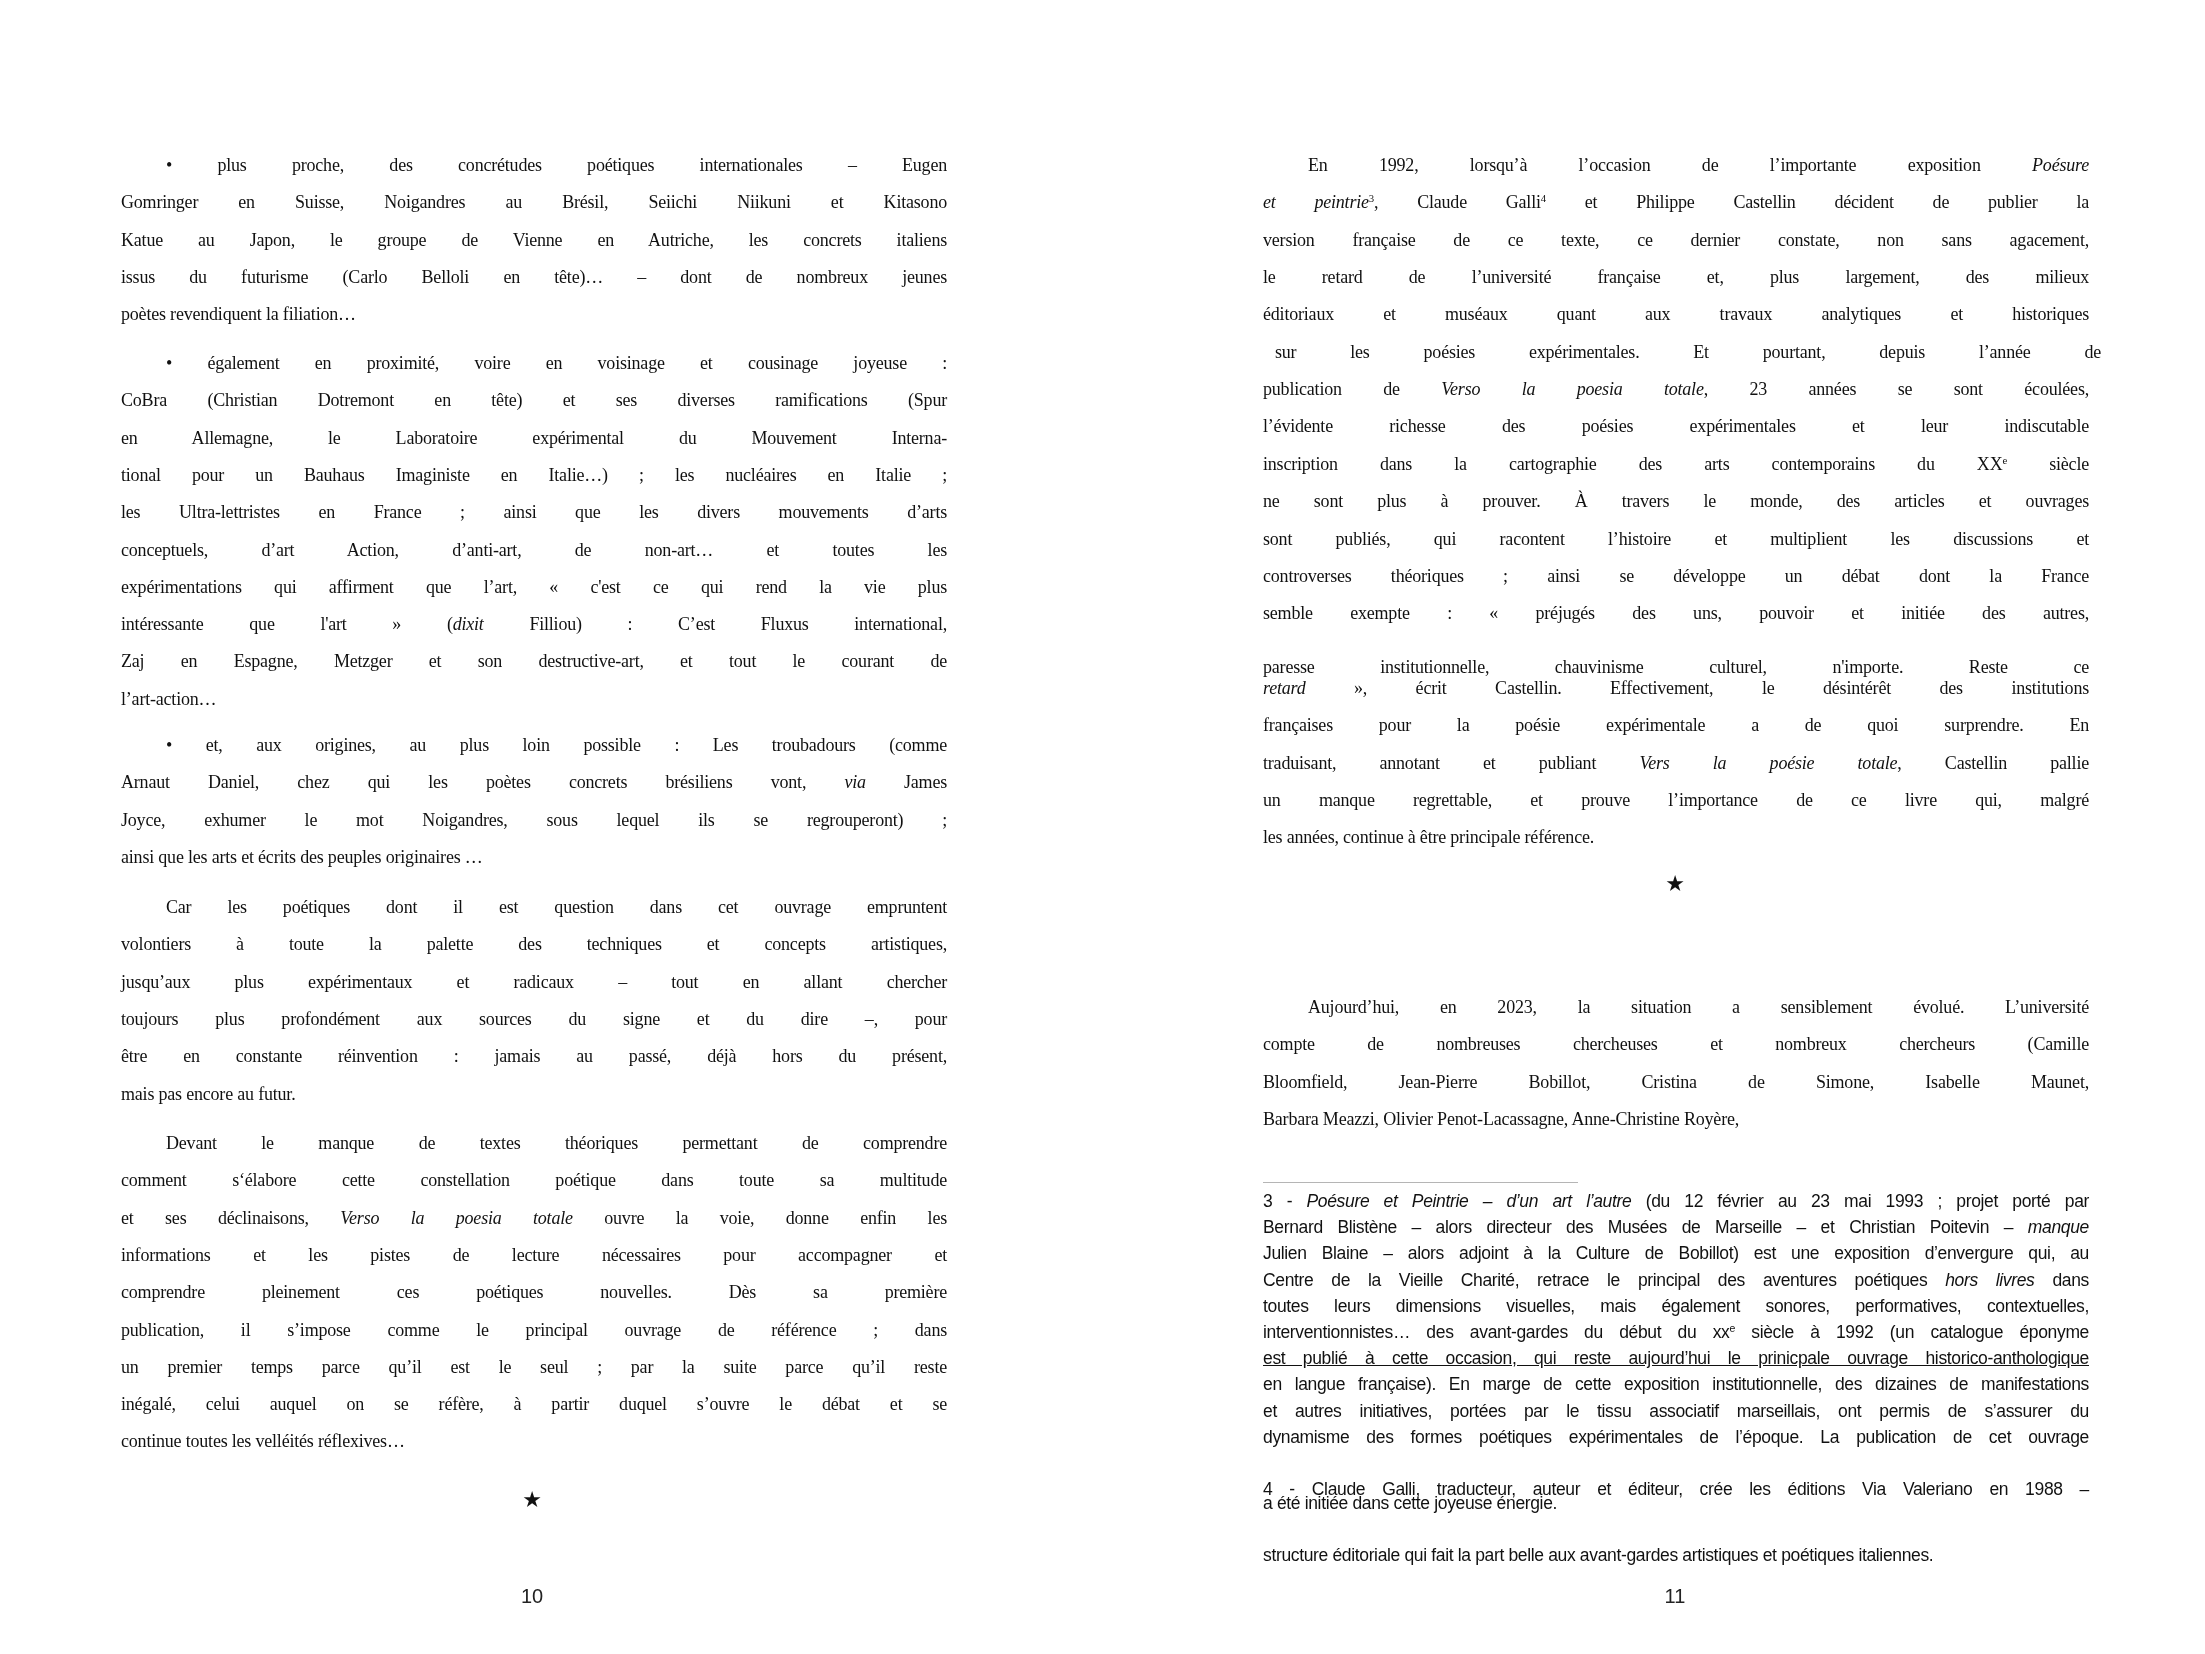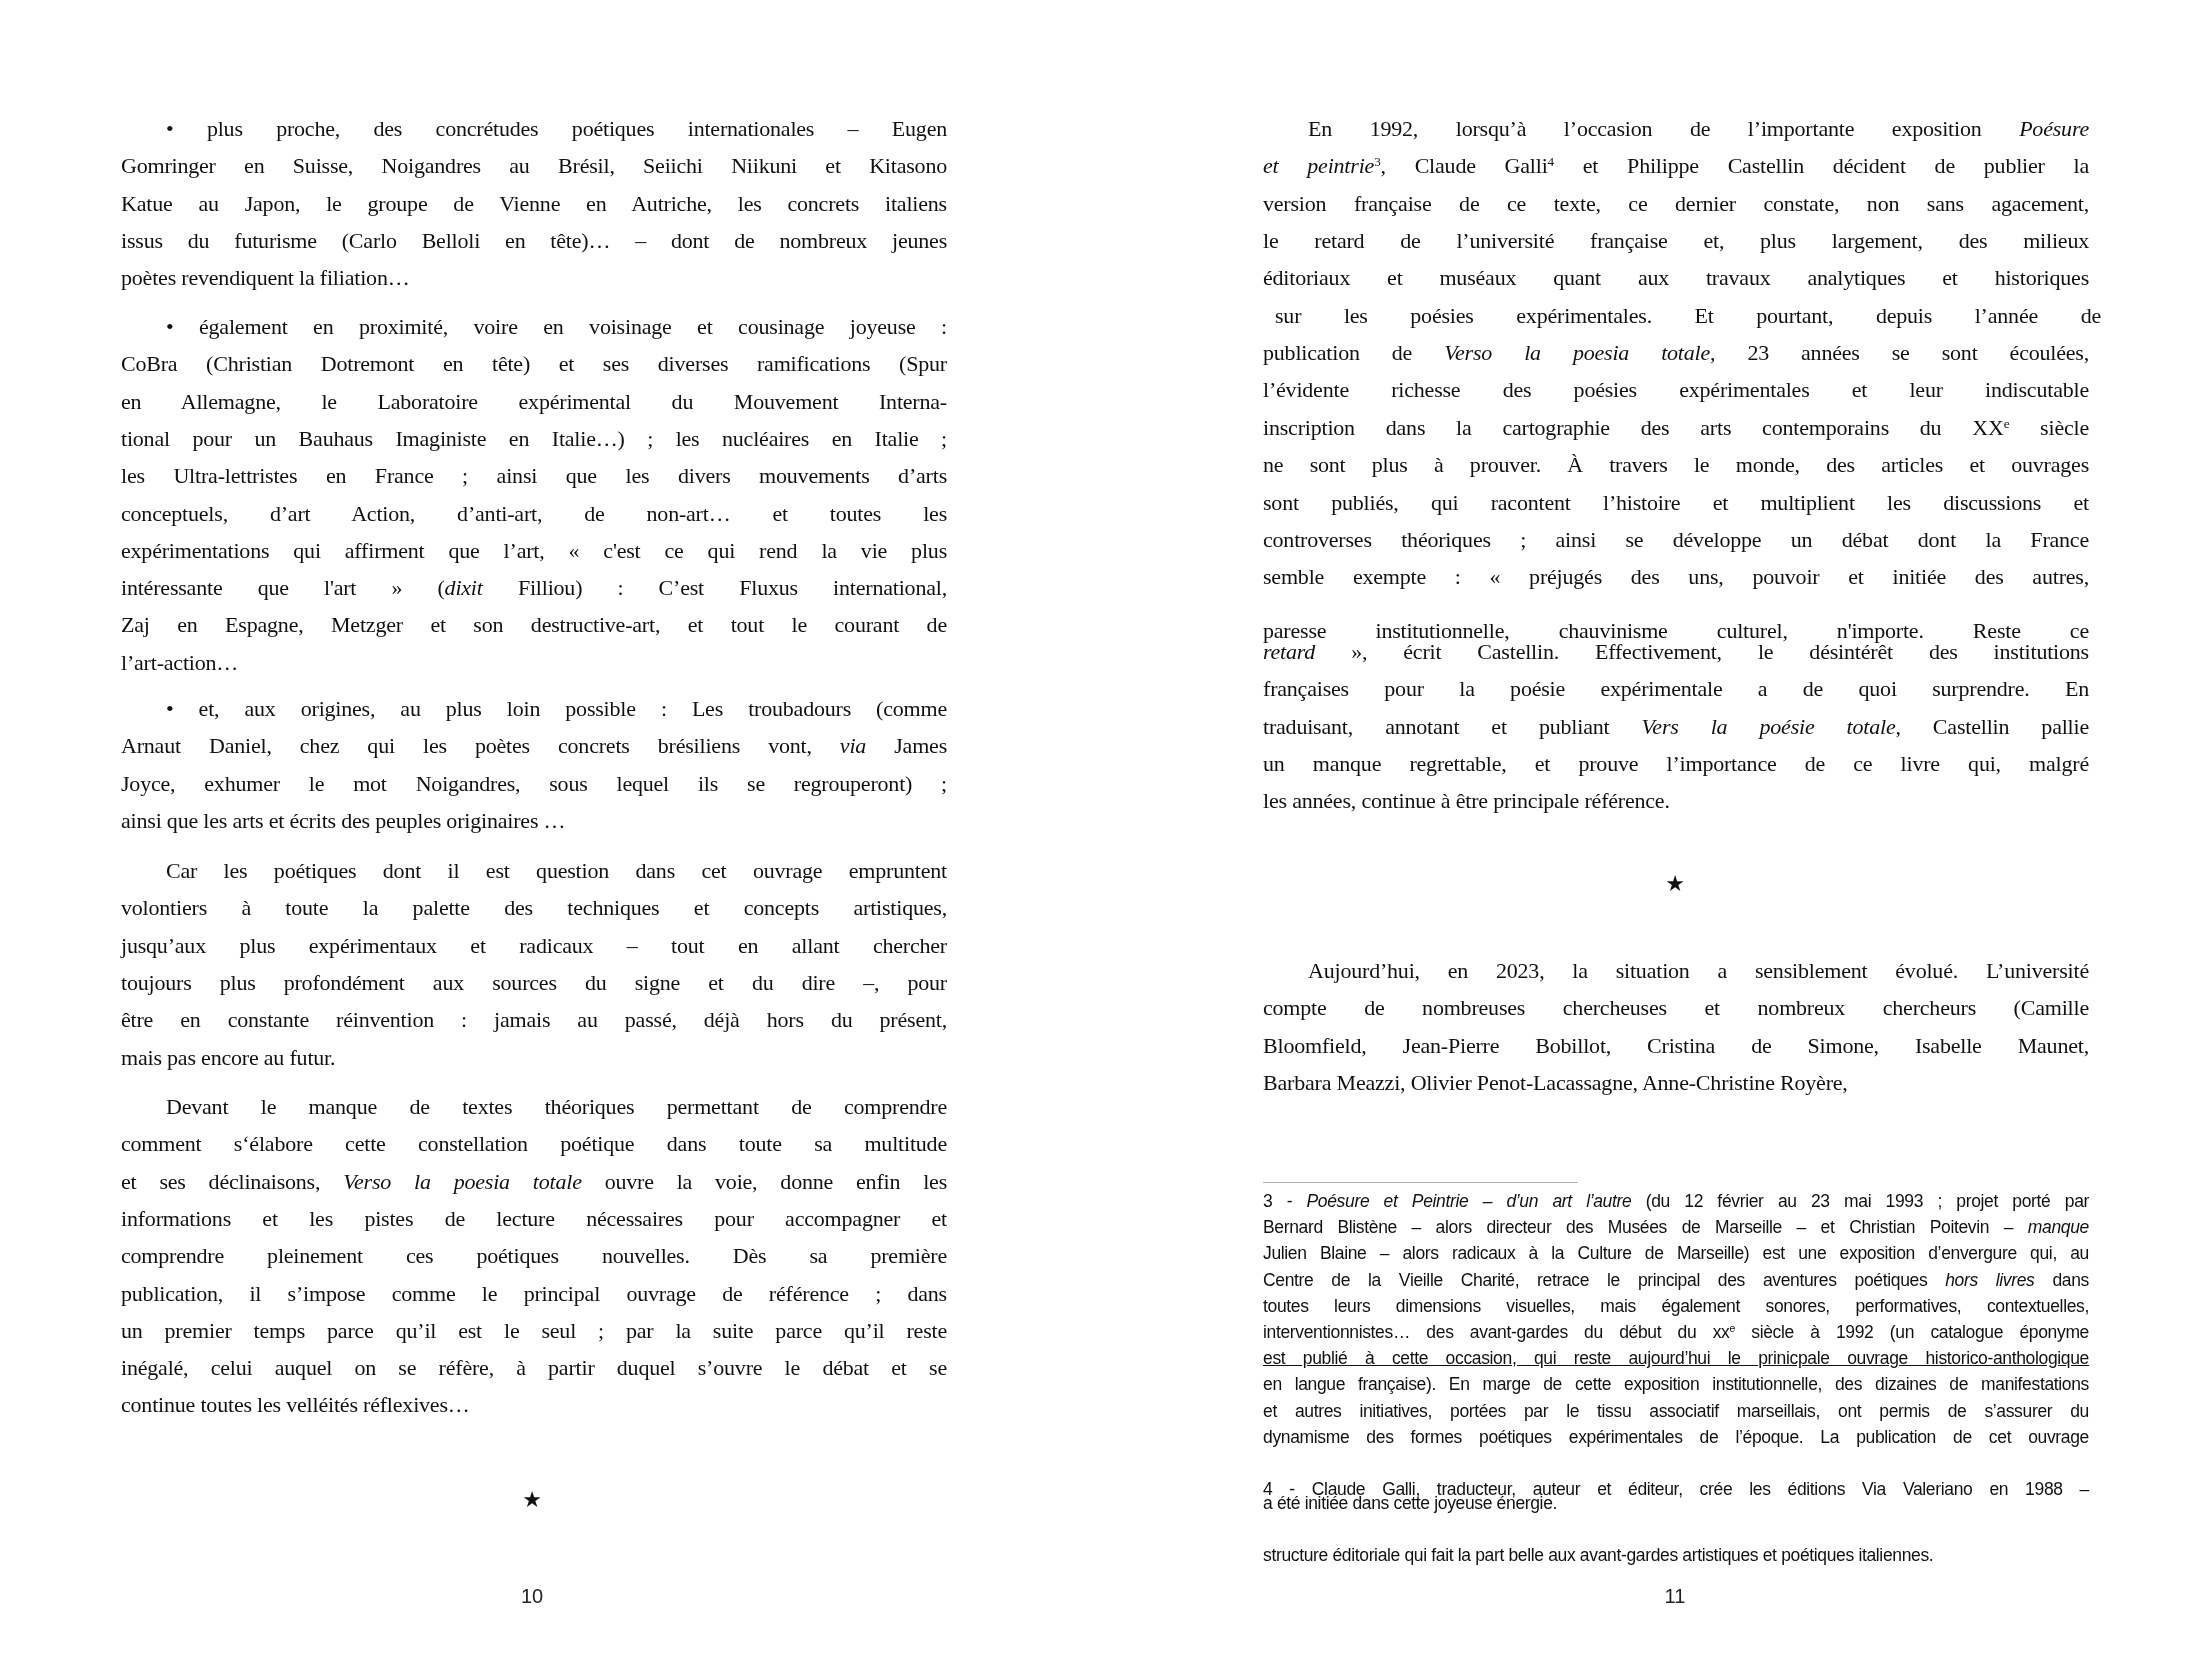--- a/index.html
+++ b/index.html
@@ -3,23 +3,24 @@
 <meta charset="utf-8">
 <style>
   html, body { margin: 0; padding: 0; background: #ffffff; }
   body { width: 2205px; height: 1654px; position: relative; overflow: hidden; color: #111; }
   .page { position: absolute; top: 0; height: 1654px; }
   #page-left { left: 0; width: 1102px; }
   #page-right { left: 1102px; width: 1103px; }
   .line {
     position: absolute; white-space: nowrap;
     font-family: "Liberation Serif", "DejaVu Serif", serif;
-    font-size: 22px; line-height: 30px; height: 30px;
+    font-size: 18px; line-height: 30px; height: 30px;
     text-align: justify; text-align-last: justify;
     letter-spacing: -0.2px;
+    margin-top: 36px;
   }
   .line.last { text-align-last: left; }
   .fn {
     position: absolute; white-space: nowrap;
     font-family: "Liberation Sans", "DejaVu Sans", sans-serif;
     font-size: 17.5px; line-height: 22px; height: 22px;
     text-align: justify; text-align-last: justify;
     letter-spacing: -0.35px;
   }
   .fn.last { text-align-last: left; margin-top: 40px; }
@@ -97,21 +98,21 @@
       <div class="line" style="left: 206px; width: 781px; top: 956px;"><span>Aujourd’hui, en 2023, la situation a sensiblement évolué. L’université</span></div>
       <div class="line" style="left: 161px; width: 826px; top: 993.35px;"><span>compte de nombreuses chercheuses et nombreux chercheurs (Camille</span></div>
       <div class="line" style="left: 161px; width: 826px; top: 1030.7px;"><span>Bloomfield, Jean-Pierre Bobillot, Cristina de Simone, Isabelle Maunet,</span></div>
       <div class="line last" style="left: 161px; width: 826px; top: 1068.05px;"><span>Barbara Meazzi, Olivier Penot-Lacassagne, Anne-Christine Royère,</span></div>
     </div>
   <div class="star" style="left:553px; top:872px;">★</div>
   <div class="fn-rule" style="left:161px; top:1182px; width:315px;"></div>
   <div id="right-notes">
       <div class="fn" style="left: 161px; width: 826px; top: 1190px;"><span>3 - </span><i>Poésure et Peintrie – d’un art l’autre</i><span> (du 12 février au 23 mai 1993 ; projet porté par</span></div>
       <div class="fn" style="left: 161px; width: 826px; top: 1216.2px;"><span>Bernard Blistène – alors directeur des Musées de Marseille – et Christian Poitevin – </span><i>manque</i></div>
-      <div class="fn" style="left: 161px; width: 826px; top: 1242.4px;"><span>Julien Blaine – alors radicaux à la Culture de Marseille) est une exposition d’envergure qui, au</span></div>
+      <div class="fn" style="left: 161px; width: 826px; top: 1242.4px;"><span>Julien Blaine – alors adjoint à la Culture de Bobillot) est une exposition d’envergure qui, au</span></div>
       <div class="fn" style="left: 161px; width: 826px; top: 1268.6px;"><span>Centre de la Vieille Charité, retrace le principal des aventures poétiques </span><i>hors livres</i><span> dans</span></div>
       <div class="fn" style="left: 161px; width: 826px; top: 1294.8px;"><span>toutes leurs dimensions visuelles, mais également sonores, performatives, contextuelles,</span></div>
       <div class="fn" style="left: 161px; width: 826px; top: 1321px;"><span>interventionnistes… des avant-gardes du début du xx</span><sup>e</sup><span> siècle à 1992 (un catalogue éponyme</span></div>
       <div class="fn" style="left: 161px; width: 826px; top: 1347.2px; text-decoration: underline;"><span>est publié à cette occasion, qui reste aujourd’hui le prinicpale ouvrage historico-anthologique</span></div>
       <div class="fn" style="left: 161px; width: 826px; top: 1373.4px;"><span>en langue française). En marge de cette exposition institutionnelle, des dizaines de manifestations</span></div>
       <div class="fn" style="left: 161px; width: 826px; top: 1399.6px;"><span>et autres initiatives, portées par le tissu associatif marseillais, ont permis de s’assurer du</span></div>
       <div class="fn" style="left: 161px; width: 826px; top: 1425.8px;"><span>dynamisme des formes poétiques expérimentales de l’époque. La publication de cet ouvrage</span></div>
       <div class="fn last" style="left: 161px; width: 826px; top: 1452px;"><span>a été initiée dans cette joyeuse énergie.</span></div>
       <div class="fn" style="left: 161px; width: 826px; top: 1478.2px;"><span>4 - Claude Galli, traducteur, auteur et éditeur, crée les éditions Via Valeriano en 1988 –</span></div>
       <div class="fn last" style="left: 161px; width: 826px; top: 1504.4px;"><span>structure éditoriale qui fait la part belle aux avant-gardes artistiques et poétiques italiennes.</span></div>

